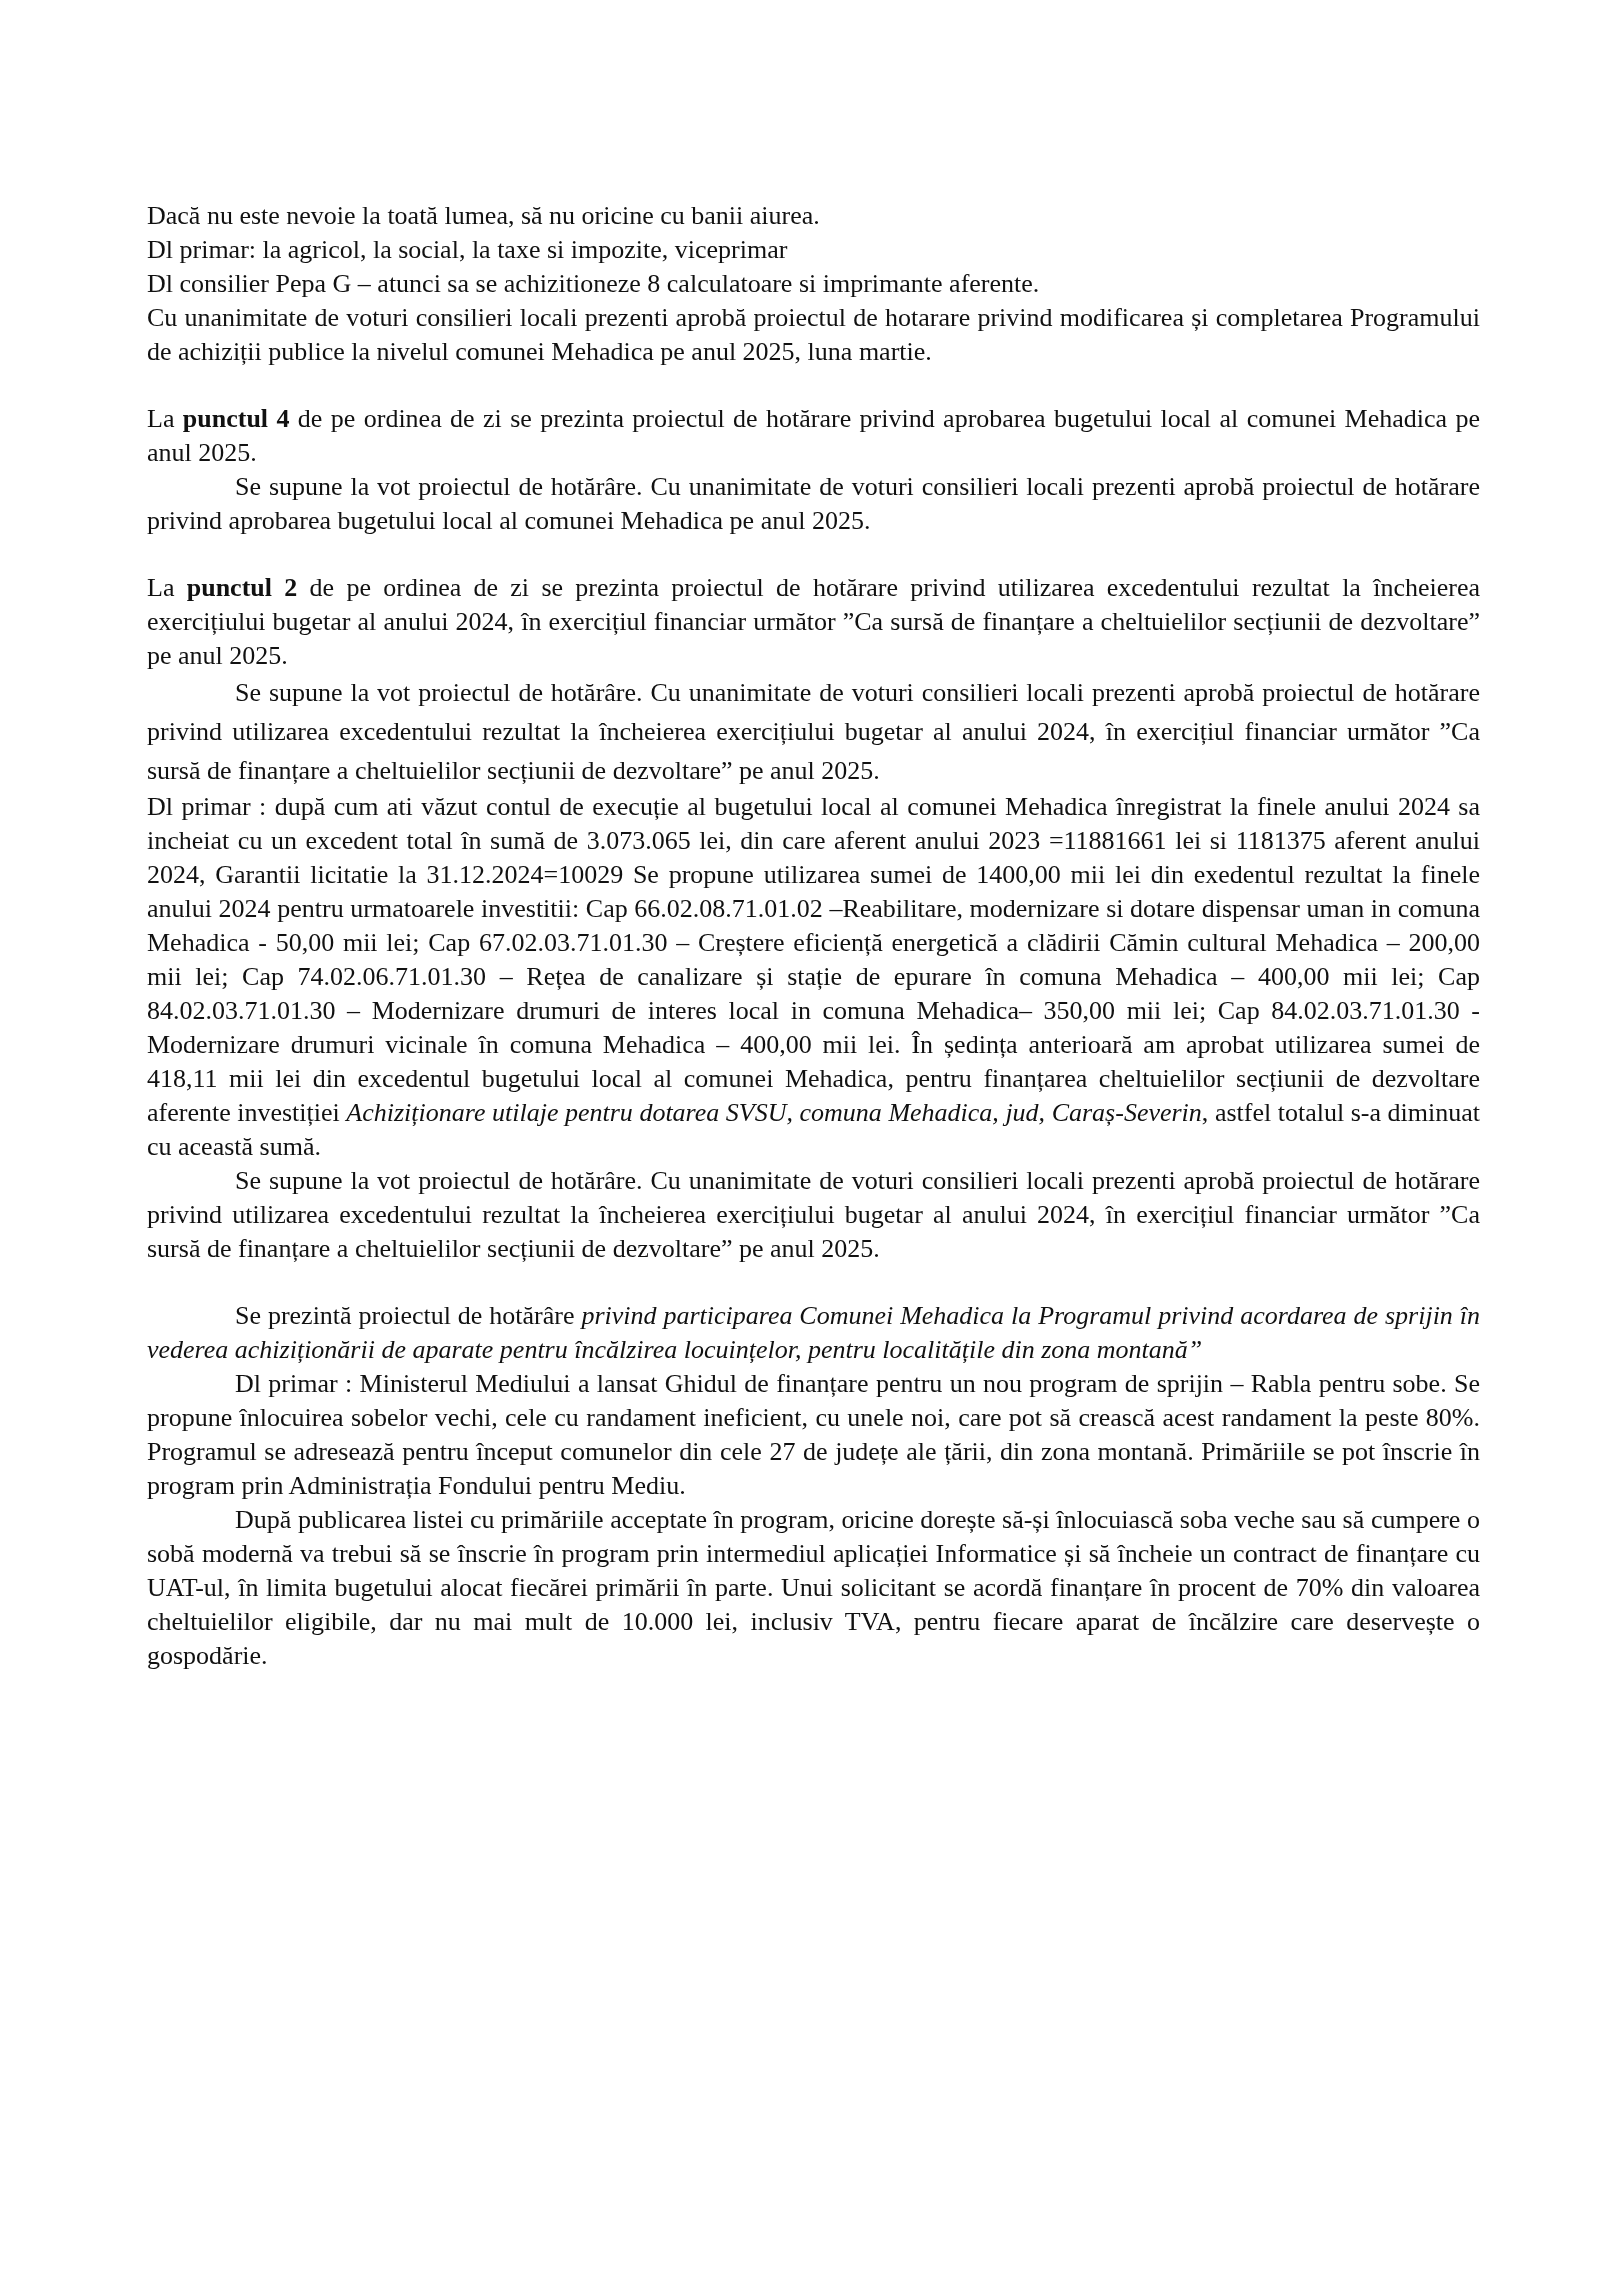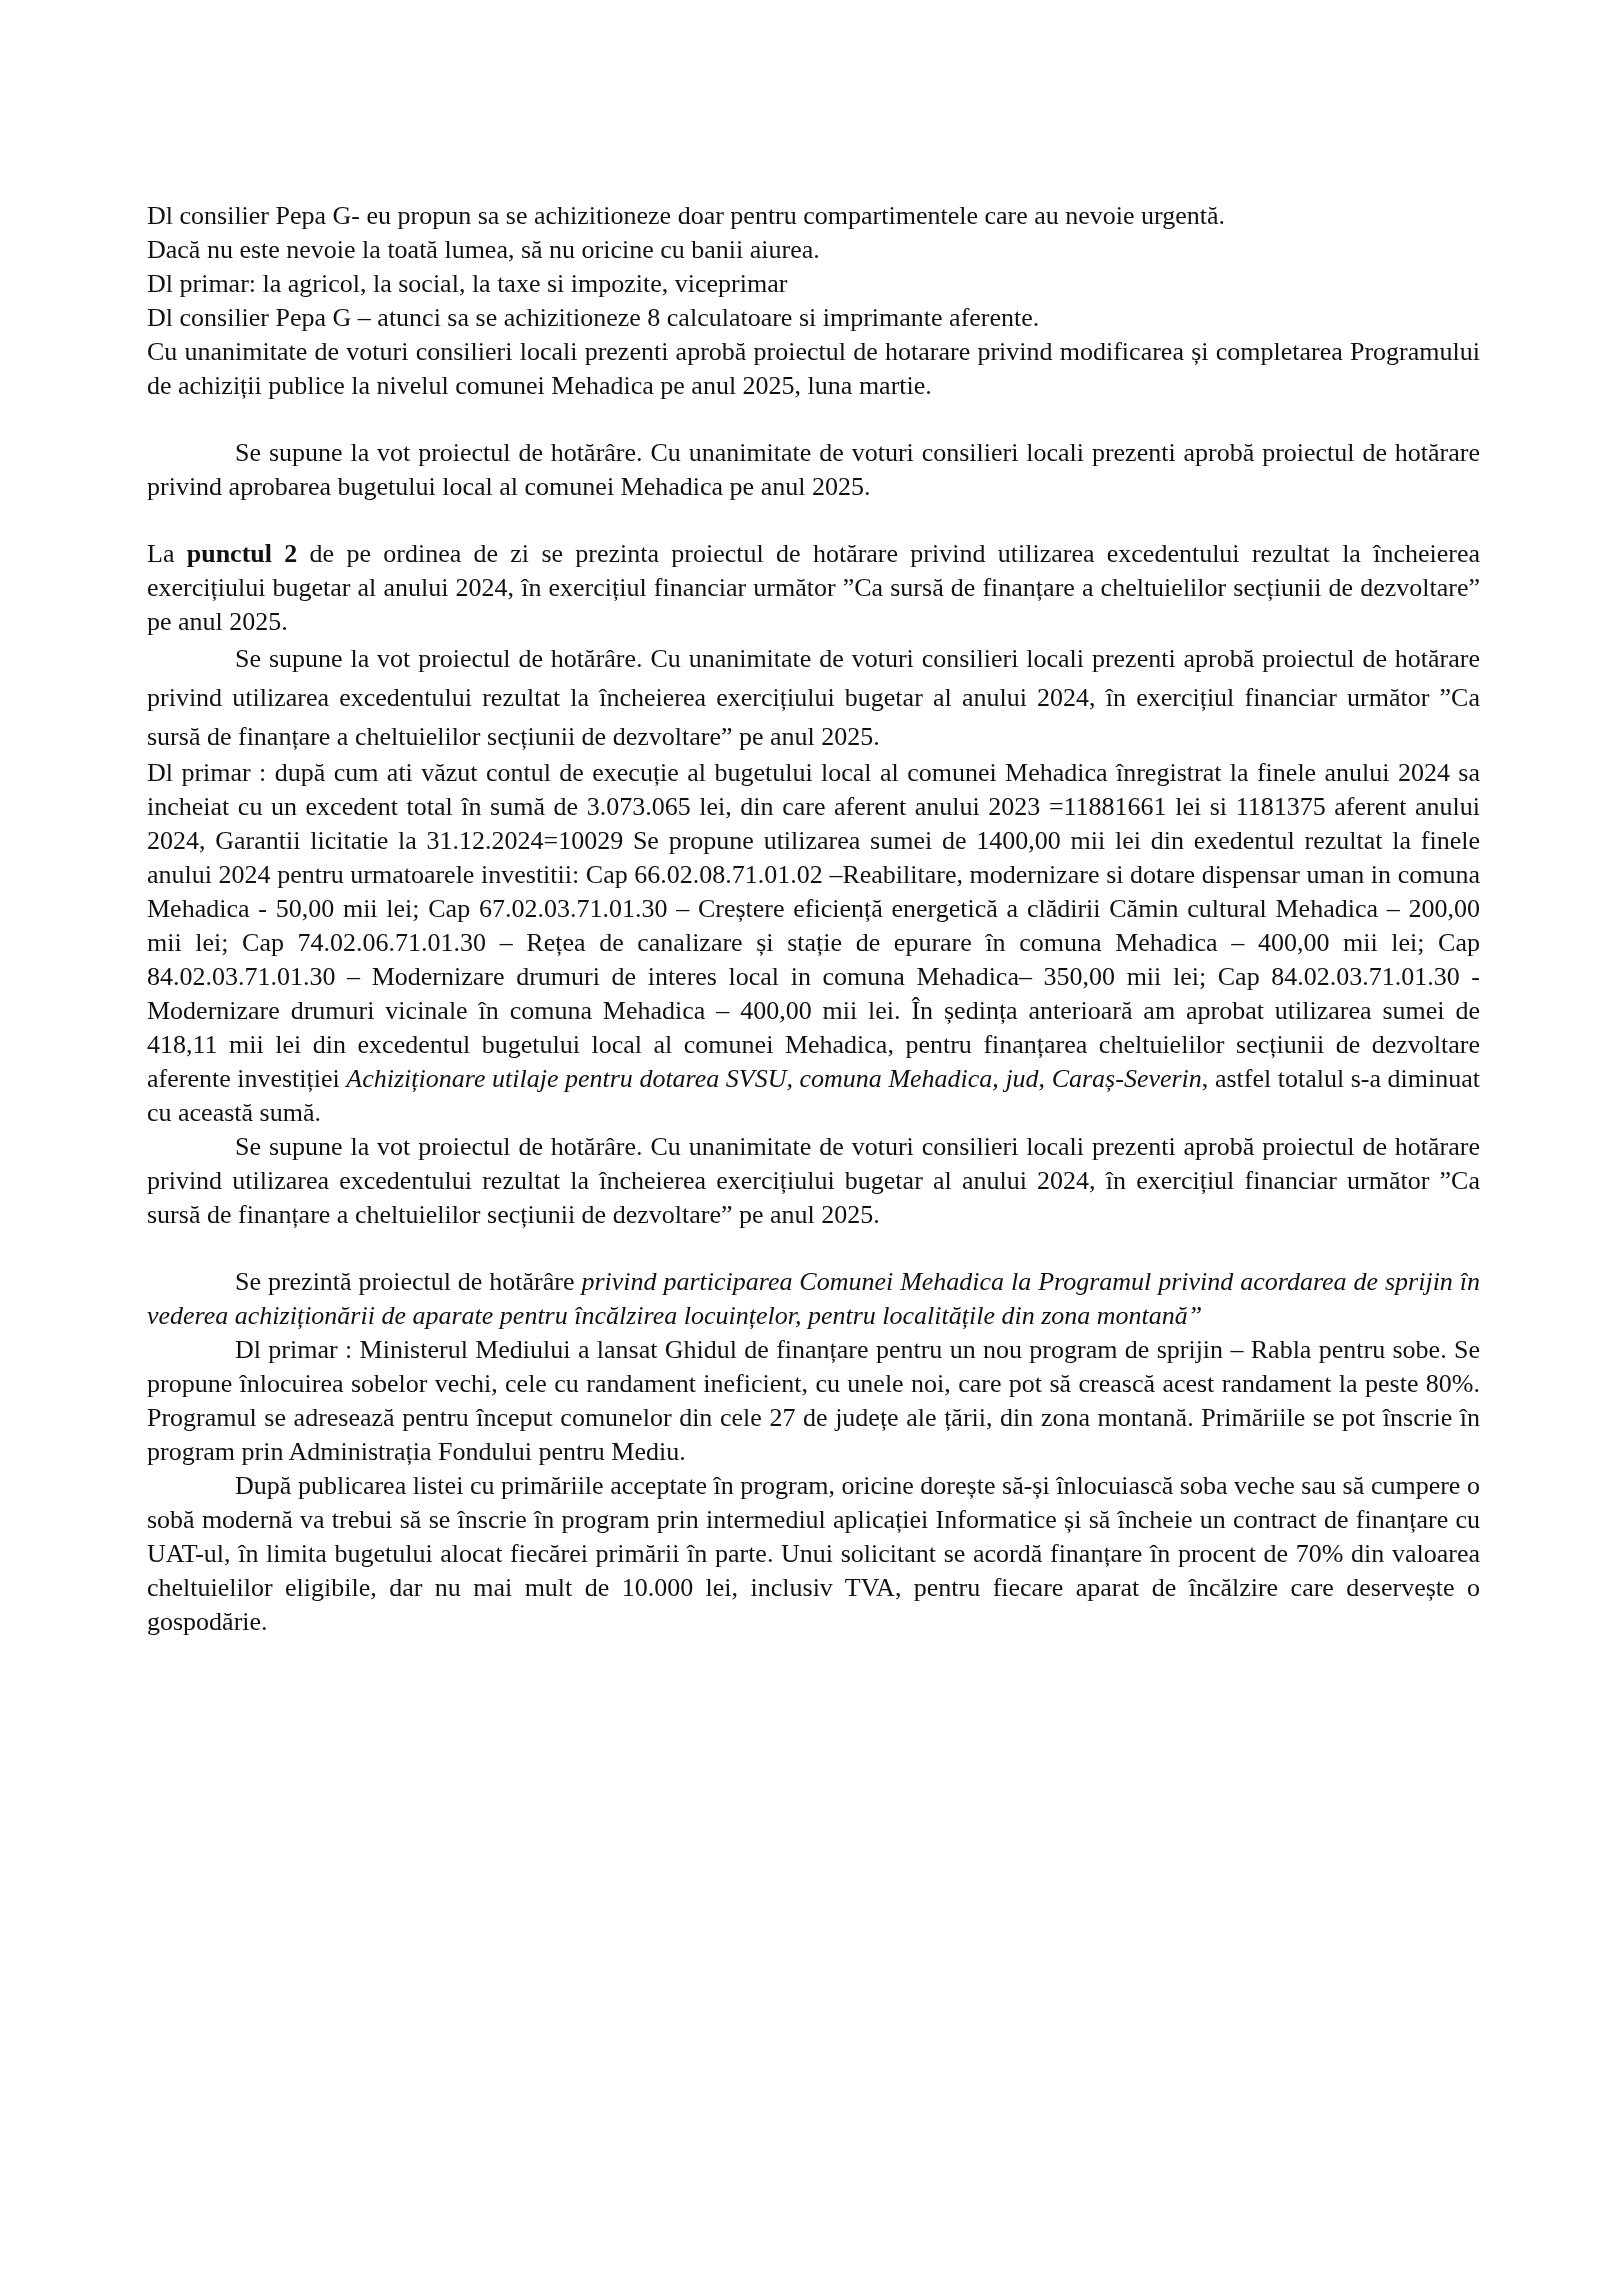--- a/index.html
+++ b/index.html
@@ -14,28 +14,28 @@
   .indent { text-indent: 88px; }
   .gap { height: 33px; }
   .loose { line-height: 39px; }
   b { font-weight: bold; }
   i { font-style: italic; }
 </style>
 </head>
 <body>
 
 <div class="page">
-  <p class="p left">Dl consilier Pepa G- eu propun sa se achizitioneze doar pentru compartimentele care au nevoie urgentă.</p>
   <p class="p left">Dacă nu este nevoie la toată lumea, să nu oricine cu banii aiurea.</p>
   <p class="p left">Dl primar: la agricol, la social, la taxe si impozite, viceprimar</p>
   <p class="p left">Dl consilier Pepa G – atunci sa se achizitioneze 8 calculatoare si imprimante aferente.</p>
   <p class="p">Cu unanimitate de voturi consilieri locali prezenti aprobă proiectul de hotarare  privind modificarea și completarea Programului de achiziții publice la nivelul comunei Mehadica pe anul 2025, luna martie.</p>
 
   <div class="gap"></div>
 
+  <p class="p"><span>La </span><b>punctul 4</b><span> de pe ordinea de zi se prezinta proiectul de hotărare privind aprobarea bugetului local al comunei Mehadica pe anul 2025.</span></p>
   <p class="p indent">Se supune la vot proiectul de hotărâre. Cu unanimitate de voturi consilieri locali prezenti aprobă proiectul de hotărare privind aprobarea bugetului local al comunei Mehadica pe anul 2025.</p>
 
   <div class="gap"></div>
 
   <p class="p"><span>La </span><b>punctul 2</b><span> de pe ordinea de zi se prezinta proiectul de hotărare privind utilizarea excedentului rezultat la încheierea exercițiului bugetar al anului 2024, în exercițiul  financiar următor ”Ca sursă de finanțare a cheltuielilor secțiunii de dezvoltare” pe anul 2025.</span></p>
   <p class="p indent loose">Se supune la vot proiectul de hotărâre. Cu unanimitate de voturi consilieri locali prezenti aprobă proiectul de hotărare privind utilizarea excedentului rezultat la încheierea exercițiului bugetar al anului 2024, în exercițiul  financiar următor ”Ca sursă de finanțare a cheltuielilor secțiunii de dezvoltare” pe anul 2025.</p>
   <p class="p"><span>Dl primar : după cum ati văzut contul de execuție al bugetului local al comunei Mehadica înregistrat la finele anului 2024 sa incheiat cu un excedent total în sumă de  3.073.065 lei, din care aferent anului 2023 =11881661 lei si 1181375  aferent anului 2024, Garantii licitatie la 31.12.2024=10029 Se propune utilizarea sumei de 1400,00 mii lei din exedentul rezultat la finele anului 2024 pentru urmatoarele investitii: Cap 66.02.08.71.01.02 –Reabilitare, modernizare si dotare dispensar uman in comuna Mehadica -  50,00 mii lei; Cap 67.02.03.71.01.30 – Creștere eficiență energetică a clădirii Cămin cultural Mehadica – 200,00 mii lei; Cap  74.02.06.71.01.30 – Rețea de canalizare și stație de epurare în comuna Mehadica – 400,00 mii lei; Cap 84.02.03.71.01.30 – Modernizare drumuri de interes local in comuna Mehadica– 350,00 mii lei; Cap 84.02.03.71.01.30 - Modernizare drumuri vicinale în comuna Mehadica – 400,00 mii lei. În ședința anterioară  am aprobat utilizarea sumei de 418,11 mii lei din excedentul bugetului local al comunei Mehadica, pentru finanțarea cheltuielilor secțiunii de dezvoltare aferente investiției </span><i>Achiziționare utilaje pentru dotarea SVSU, comuna Mehadica, jud, Caraș-Severin</i><span>, astfel totalul s-a diminuat cu această sumă.</span></p>
   <p class="p indent">Se supune la vot proiectul de hotărâre. Cu unanimitate de voturi consilieri locali prezenti aprobă proiectul de hotărare privind utilizarea excedentului rezultat la încheierea exercițiului bugetar al anului 2024, în exercițiul  financiar următor ”Ca sursă de finanțare a cheltuielilor secțiunii de dezvoltare” pe anul 2025.</p>
 
   <div class="gap"></div>

